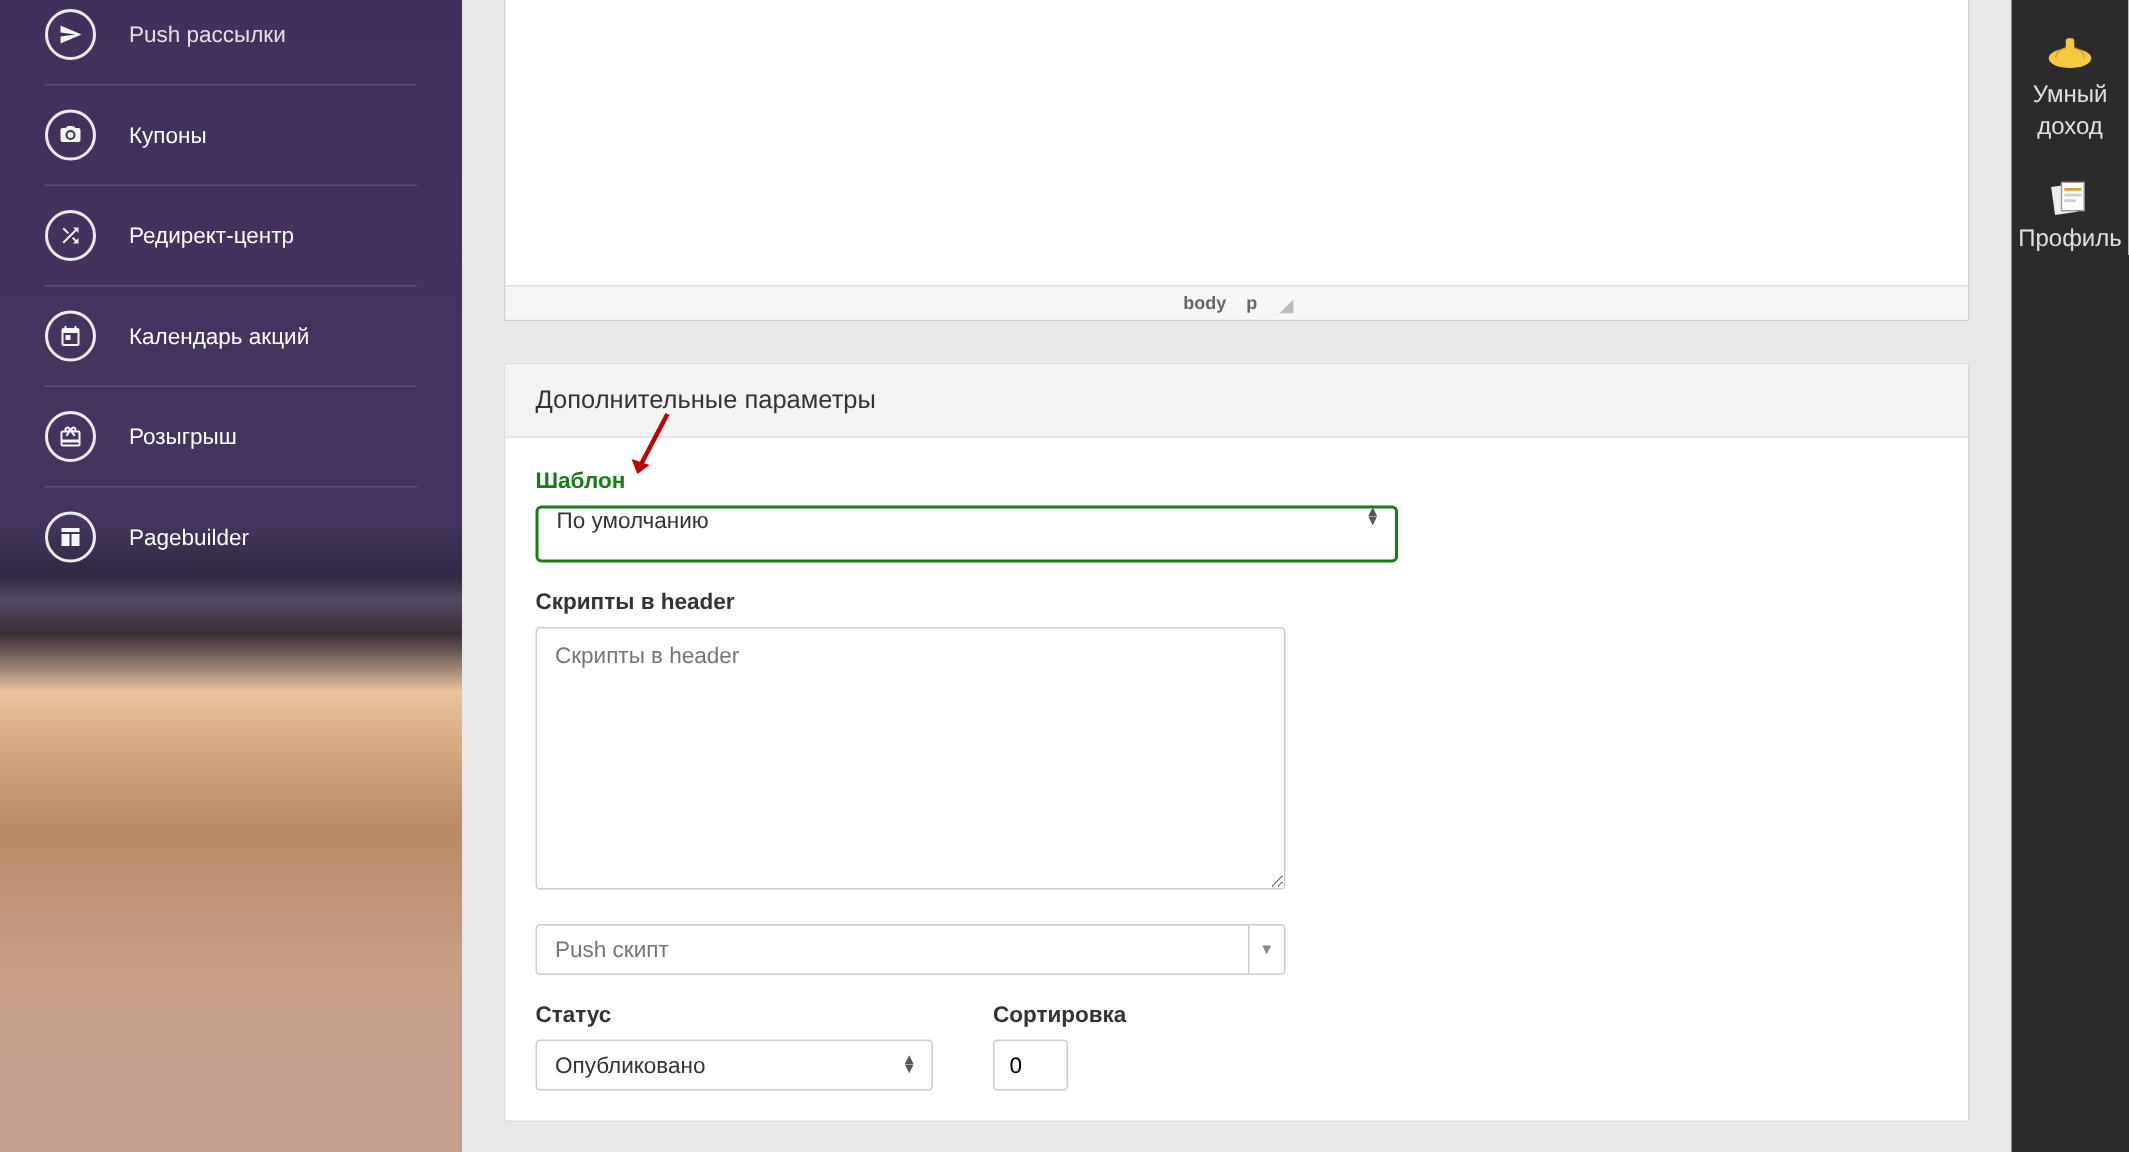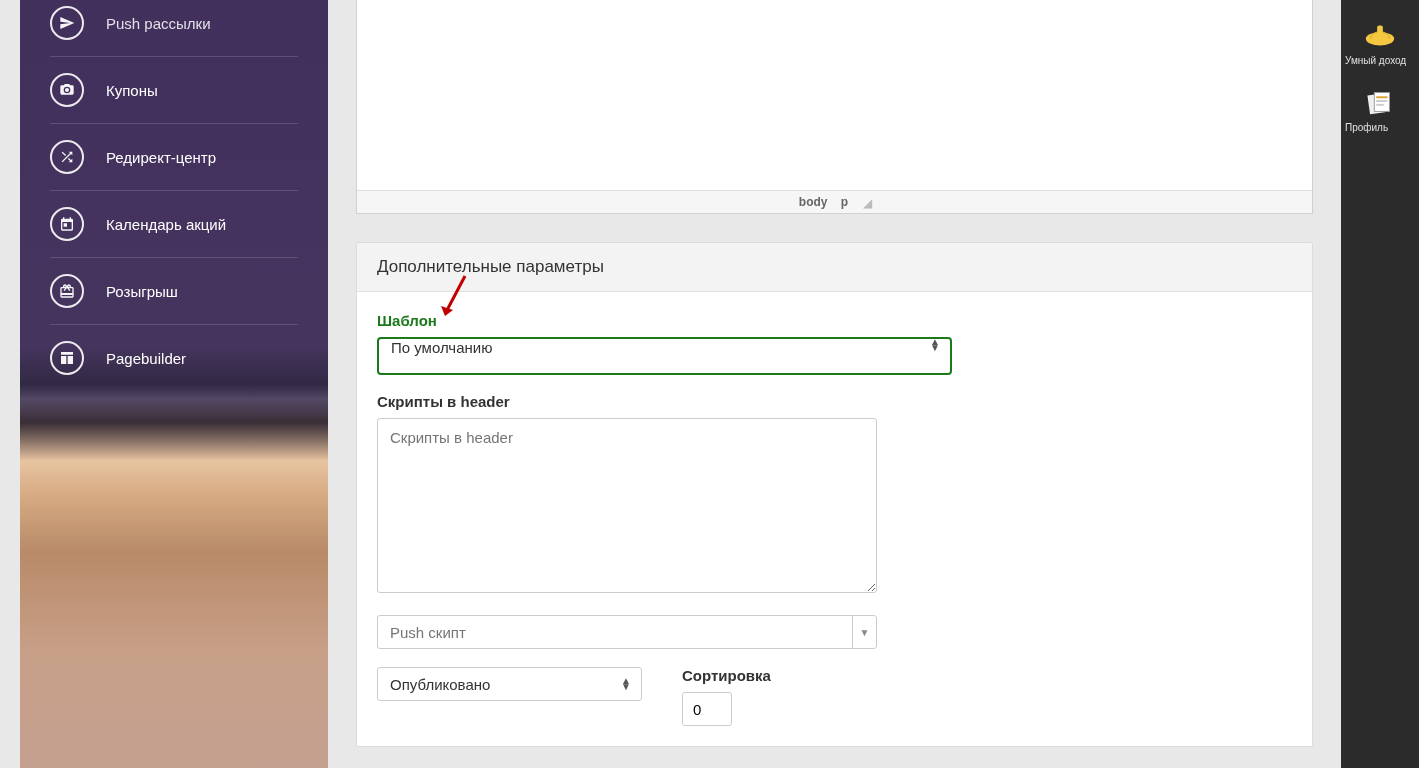--- a/index.html
+++ b/index.html
@@ -22,21 +22,20 @@
     #2d2a3a 50%,
     #5a5268 52%,
     #3a2f30 55%,
     #e8c4a0 60%,
     #d4a880 65%,
     #b88a68 72%,
     #c8a088 85%,
     #c4a090 100%);
   position: relative;
   flex-shrink: 0;
-  margin-left: 20px;
 }
 .sidebar::before {
   content: "";
   position: absolute;
   inset: 0;
   background: linear-gradient(to bottom, rgba(60,40,90,0.6) 0%, rgba(60,40,90,0.3) 50%, rgba(0,0,0,0) 60%);
 }
 .sidebar-nav {
   position: relative;
   padding: 0 30px;
@@ -216,23 +215,23 @@
 
 
 .right-bar {
   width: 78px;
   background: #2b2b2b;
   height: 768px;
   flex-shrink: 0;
   padding-top: 14px;
 }
 .rb-item {
-  text-align: left;
+  text-align: center;
   color: #e0e0e0;
-  font-size: 10px;
+  font-size: 16px;
   padding: 6px 4px 14px;
   cursor: pointer;
   line-height: 1.3;
 }
 .rb-icon {
   width: 36px; height: 30px; margin: 0 auto 4px;
   display: flex; align-items: center; justify-content: center;
 }
 .rb-icon svg { width: 34px; height: 28px; }
 </style>
@@ -335,20 +334,21 @@
 
       <div class="form-group">
         <div class="combo">
           <input class="combo-input" placeholder="Push скипт" style="">
           <div class="combo-btn">▼</div>
         </div>
       </div>
 
       <div class="form-row">
         <div class="form-col-status">
+          <label class="form-label">Статус</label>
           <div class="select-plain">
             <span>Опубликовано</span>
             <span class="sel-arrows">▲<br>▼</span>
           </div>
         </div>
         <div>
           <label class="form-label">Сортировка</label>
           <input class="num-input" value="0" style="">
         </div>
       </div>

